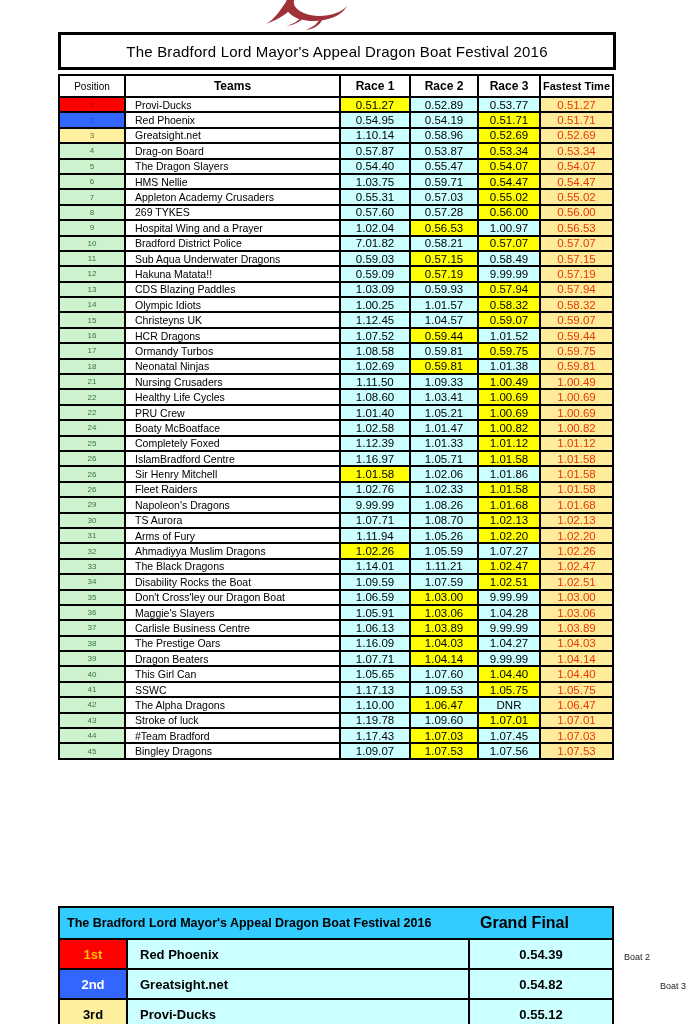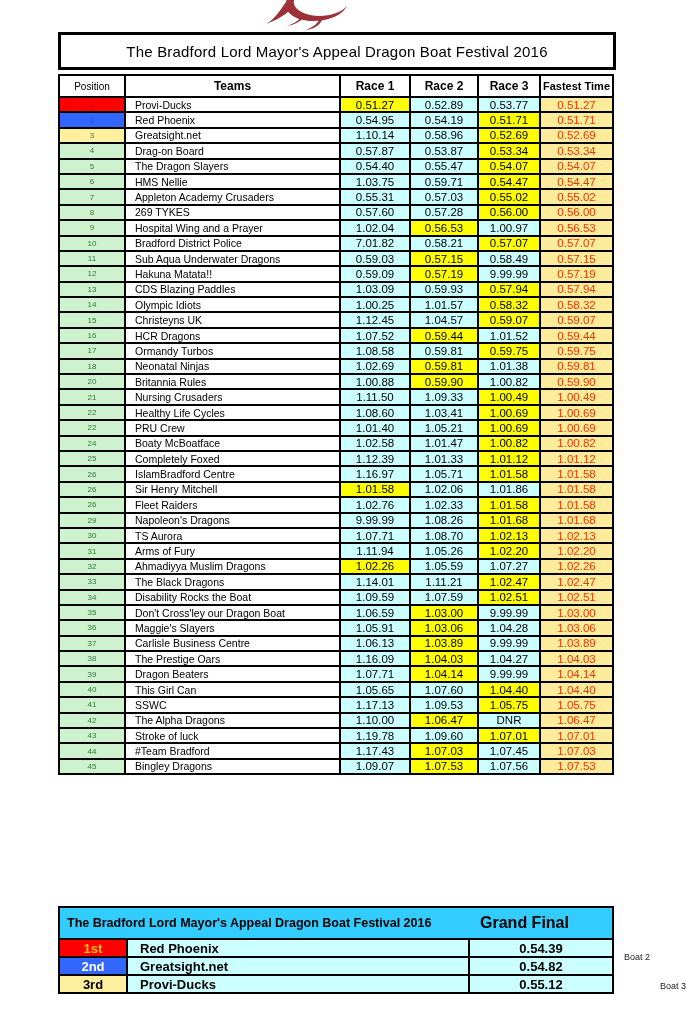--- a/index.html
+++ b/index.html
@@ -39,21 +39,21 @@
   
   .gf{position:absolute;left:58px;top:906px;width:640px;}
   .gf-table{border-collapse:collapse;table-layout:fixed;}
   .gf-table td{border:2px solid #000;padding:0;box-sizing:border-box;overflow:hidden;white-space:nowrap;}
   .gf-header{
     background:#33ccff;height:32px;
   }
   .gf-header .hdr-inner{display:flex;align-items:center;height:100%;}
   .gf-header .gf-title{font-weight:700;font-size:12.5px;padding-left:7px;flex:1;}
   .gf-header .gf-label{font-weight:700;font-size:16px;width:175px;text-align:center;}
-  .gf-row{height:18px;margin-left:40px;}
+  .gf-row{height:30px;margin-left:40px;}
   td.gf-rank{text-align:center;font-weight:700;font-size:13px;}
   td.gf-team{background:#ccffff;font-weight:700;font-size:13px;padding-left:12px;}
   td.gf-time{background:#ccffff;font-weight:700;font-size:13px;text-align:center;}
   .rank-red{background:#ff0000;color:#ffc000;}
   .rank-blue{background:#3366ff;color:#ffffff;}
   .rank-yellow{background:#fff0a0;color:#000000;}
   .boat-label{position:absolute;left:566px;font-size:9px;color:#222;}
   .boat-0{top:46px;} .boat-1{top:75px;padding-left:36px;} .boat-2{top:120px;}
 </style>
 </head>
@@ -247,28 +247,20 @@
   <tr>
     <td class="pos pc-green">18</td>
     <td class="team">Neonatal Ninjas</td>
     <td class="race">1.02.69</td>
     <td class="race best">0.59.81</td>
     <td class="race">1.01.38</td>
     <td class="fast">0.59.81</td>
   </tr>
 
 
-  <tr>
-    <td class="pos pc-green">20</td>
-    <td class="team">Britannia Rules</td>
-    <td class="race">1.00.88</td>
-    <td class="race best">0.59.90</td>
-    <td class="race">1.00.82</td>
-    <td class="fast">0.59.90</td>
-  </tr>
 
   <tr>
     <td class="pos pc-green">21</td>
     <td class="team">Nursing Crusaders</td>
     <td class="race">1.11.50</td>
     <td class="race">1.09.33</td>
     <td class="race best">1.00.49</td>
     <td class="fast">1.00.49</td>
   </tr>
 

